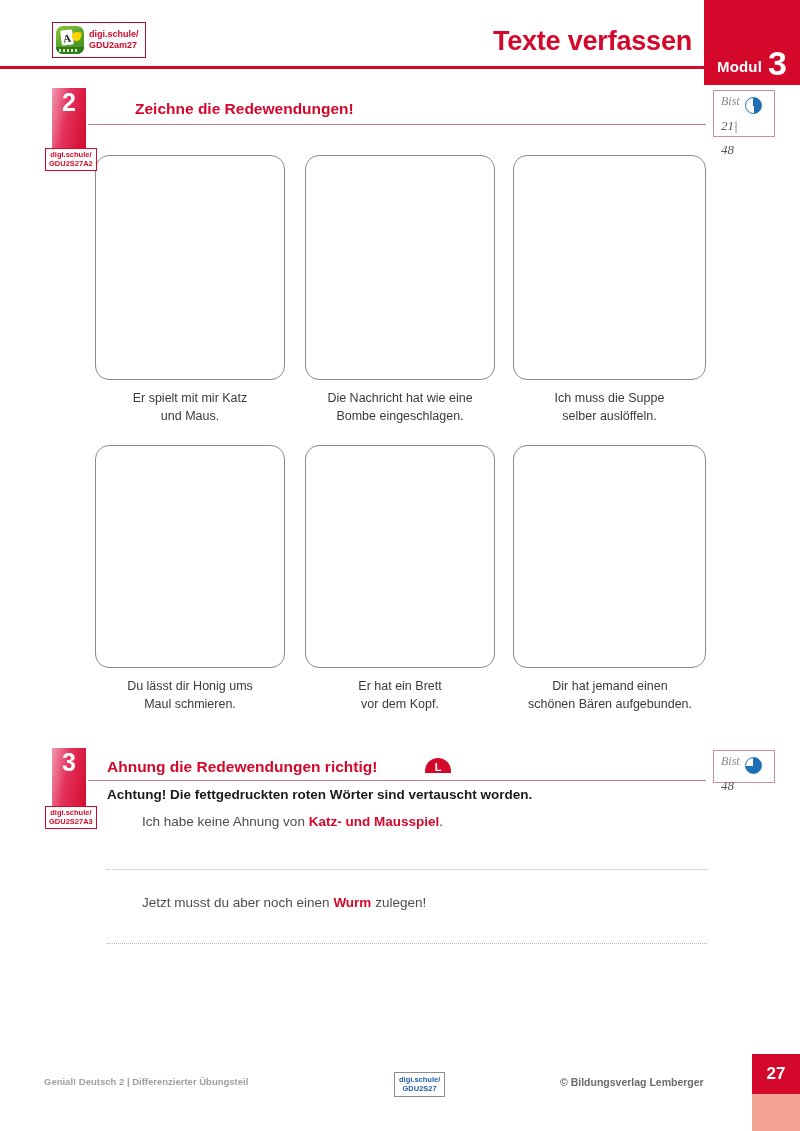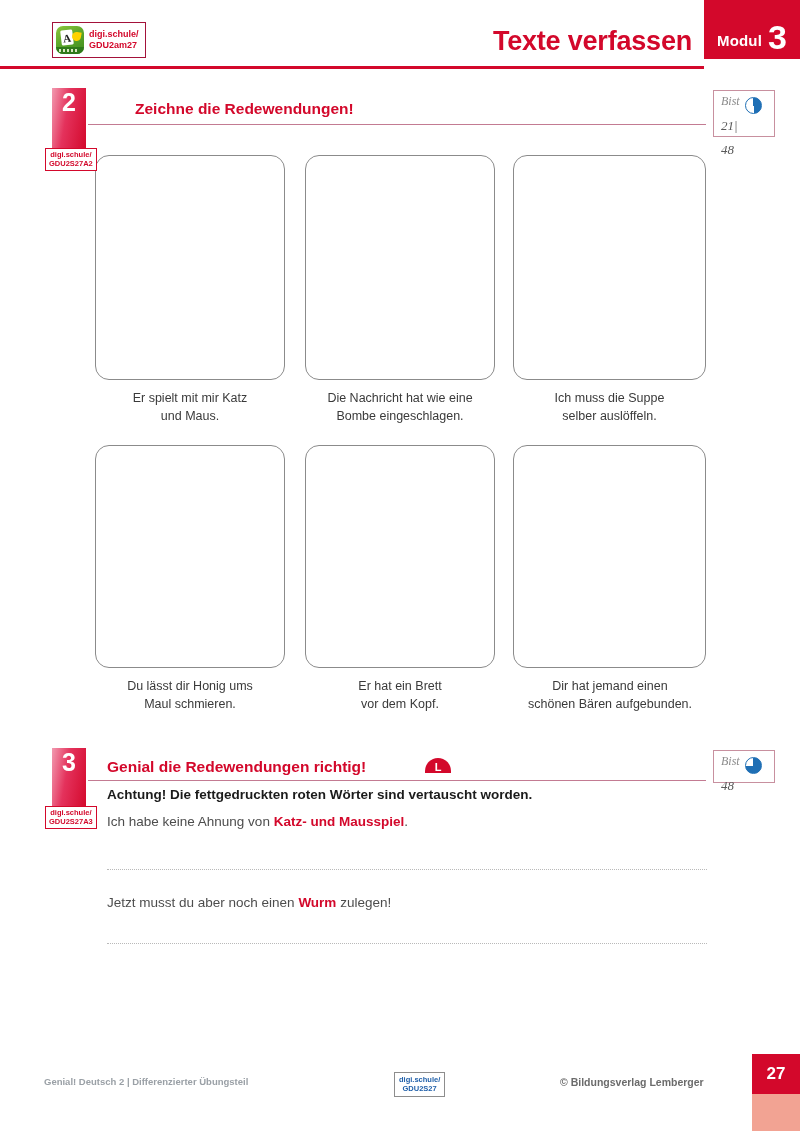--- a/index.html
+++ b/index.html
@@ -6,21 +6,21 @@
   html, body {
     width: 800px; height: 1131px;
     background: #ffffff;
     font-family: "Liberation Sans", sans-serif;
     overflow: hidden;
   }
   .page { position: relative; width: 800px; height: 1131px; background: #fff; }
 
   
   .modul-block {
-    position: absolute; right: 0; top: 0; width: 96px; height: 59px;
+    position: absolute; right: 0; top: 0; width: 96px; height: 85px;
     background: #d3082b; color: #fff;
     display: flex; align-items: flex-end; justify-content: center;
     padding-bottom: 7px;
   }
   .modul-word { font-size: 15px; font-weight: 600; letter-spacing: .2px; padding-bottom: 3px; }
   .modul-num { font-size: 34px; font-weight: 700; line-height: .82; padding-left: 6px; }
 
   .header-title {
     position: absolute; right: 108px; top: 26px;
     font-size: 27px; font-weight: 700; color: #d3082b; letter-spacing: -.2px;
@@ -119,21 +119,21 @@
   .draw-caption {
     position: absolute; text-align: center; font-size: 12.5px; color: #3a3a3a;
     line-height: 1.45;
   }
 
   
   .t3-line1 {
     position: absolute; font-size: 13.5px; font-weight: 700; color: #1b1b1b;
   }
   .t3-sentence {
-    position: absolute; font-size: 13.5px; color: #4d4d4d;
+    position: absolute; font-size: 13.5px; color: #4d4d4d; margin-left: 35px;
   }
   .t3-sentence b { color: #d3082b; font-weight: 700; }
   .dotted-line {
     position: absolute; height: 0;
     border-top: 1.4px dotted #b9b9b9;
   }
 
   
   .footer-left {
     position: absolute; left: 44px; top: 1076px;
@@ -248,21 +248,21 @@
   </div>
 
   <div class="task-num-badge" style="left:52px; top:748px;">
     <span class="n">3</span>
     <span class="info-pict">
       <span class="dot"></span>
       <span class="body"></span>
     </span>
   </div>
 
-  <div class="task-title" style="left:107px; top:758px;">Genial die Redewendungen richtig!</div>
+  <div class="task-title" style="left:107px; top:758px;">Ahnung die Redewendungen richtig!</div>
   <div class="level-dome" style="left:425px; top:758px;">
     <span>L</span>
   </div>
   <div class="task-underline" style="left:88px; top:780px; width:618px;"></div>
 
   <div class="digi-code-badge" style="left:45px; top:806px;">
     <span>digi.schule/</span><br>
     <span>GDU2S27A3</span>
   </div>
 

